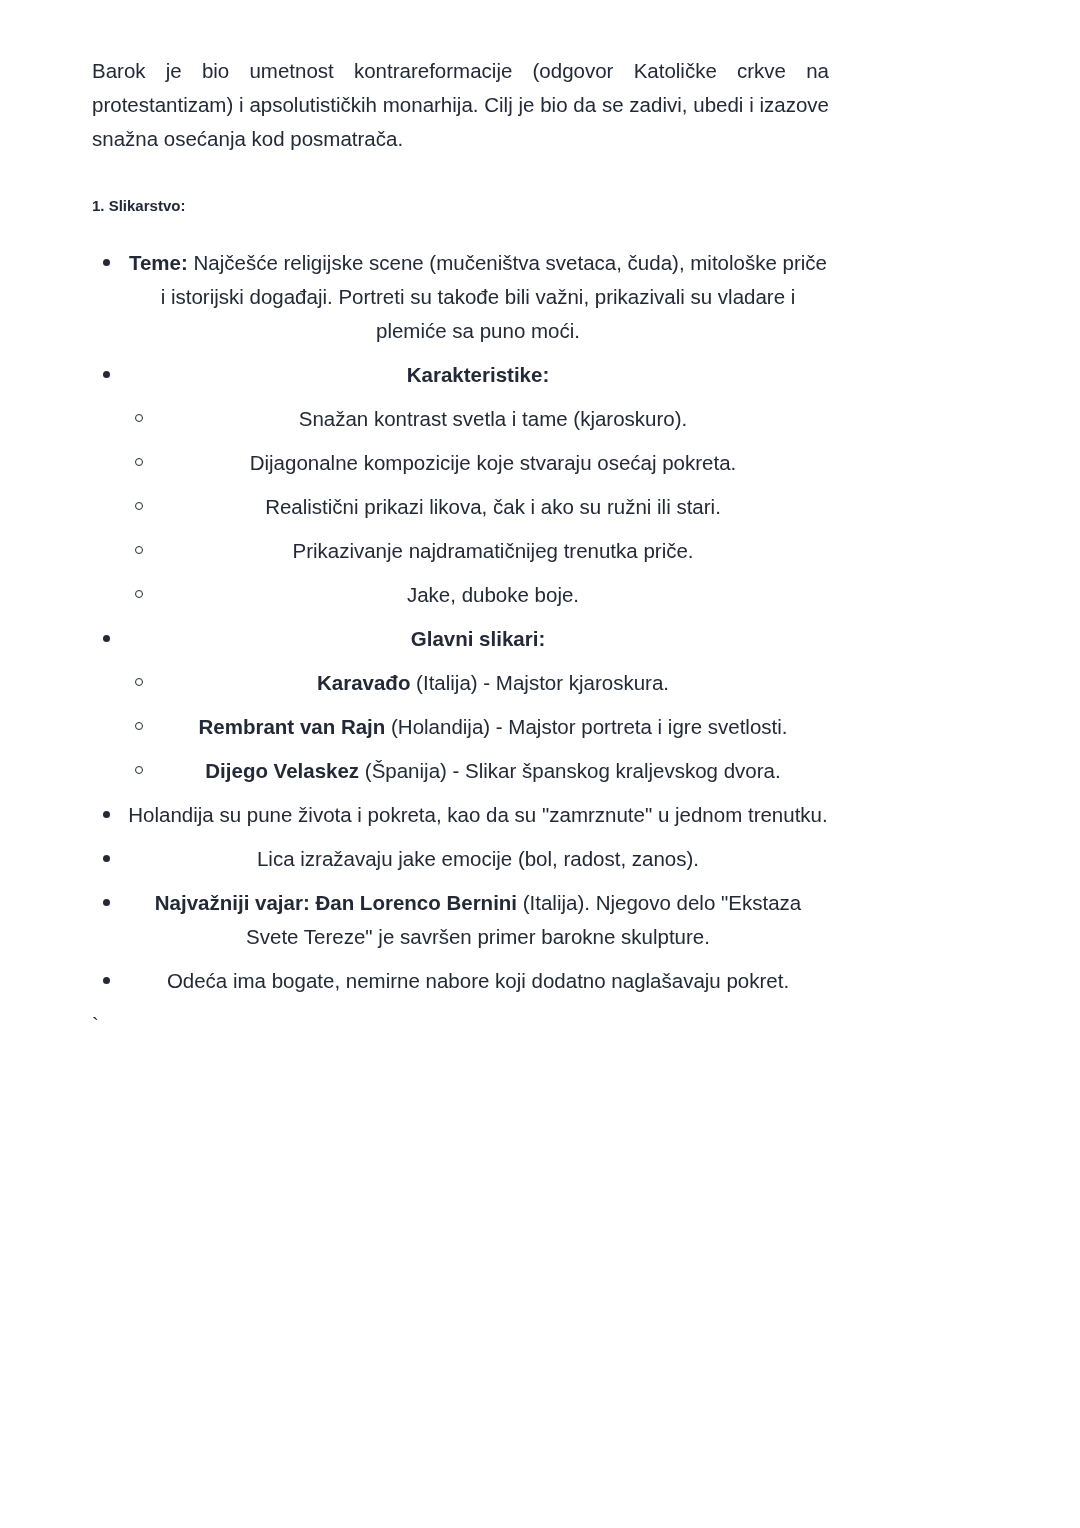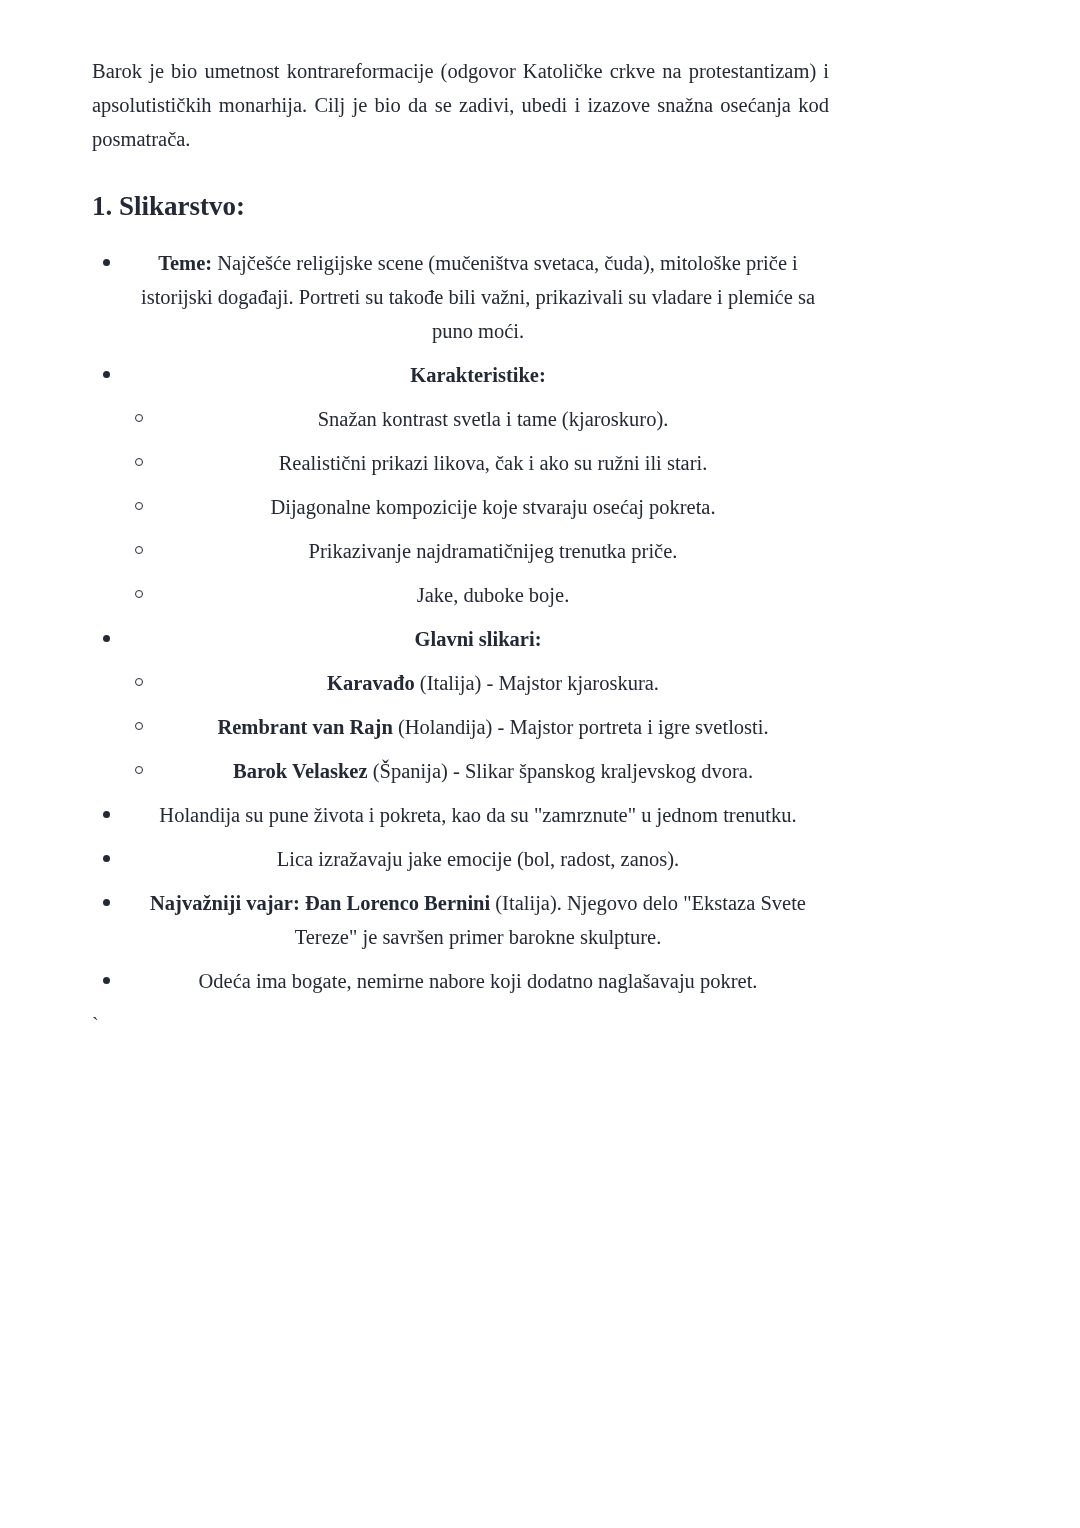--- a/index.html
+++ b/index.html
@@ -3,21 +3,21 @@
 <meta charset="utf-8">
 <style>
   * { margin: 0; padding: 0; box-sizing: border-box; }
   html, body { background: #ffffff; }
   .page {
     position: relative;
     width: 887px;
     height: 1528px;
     background: #ffffff;
     overflow: hidden;
-    font-family: Liberation Serif, serif;
+    font-family: Liberation Sans, sans-serif;
     color: #232936;
   }
   .edge-strip {
     position: absolute;
     left: 977px;
     top: 48px;
     width: 57px;
     height: 1430px;
     background: #efecfa;
     border-left: 4px solid #c8bfe9;
@@ -30,21 +30,21 @@
     width: 737px;
     font-size: 20.5px;
     line-height: 34px;
     z-index: 2;
   }
   .intro {
     text-align: justify;
     margin-bottom: 36px;
   }
   h3.section-heading {
-    font-size: 27px;
+    font-size: 15px;
     line-height: 28px;
     font-weight: 700;
     margin: 0 0 26px 0;
   }
   ul { list-style: none; }
   ul.lvl1 { margin: 0; }
   li.l1 {
     position: relative;
     padding-left: 35px;
     margin-bottom: 10px;
@@ -116,25 +116,25 @@
       <li class="l1">
         <span class="dot"></span>
         <strong>Karakteristike:</strong>
         <ul class="lvl2">
           <li class="l2">
             <span class="ring"></span>
             <span>Snažan kontrast svetla i tame (kjaroskuro).</span>
           </li>
           <li class="l2">
             <span class="ring"></span>
-            <span>Realistični prikazi likova, čak i ako su ružni ili stari.</span>
+            <span>Dijagonalne kompozicije koje stvaraju osećaj pokreta.</span>
           </li>
           <li class="l2">
             <span class="ring"></span>
-            <span>Dijagonalne kompozicije koje stvaraju osećaj pokreta.</span>
+            <span>Realistični prikazi likova, čak i ako su ružni ili stari.</span>
           </li>
           <li class="l2">
             <span class="ring"></span>
             <span>Prikazivanje najdramatičnijeg trenutka priče.</span>
           </li>
           <li class="l2">
             <span class="ring"></span>
             <span>Jake, duboke boje.</span>
           </li>
         </ul>
@@ -147,21 +147,21 @@
           <li class="l2">
             <span class="ring"></span>
             <strong>Karavađo</strong><span> (Italija) - Majstor kjaroskura.</span>
           </li>
           <li class="l2">
             <span class="ring"></span>
             <strong>Rembrant van Rajn</strong><span> (Holandija) - Majstor portreta i igre svetlosti.</span>
           </li>
           <li class="l2">
             <span class="ring"></span>
-            <strong>Barok Velaskez</strong><span> (Španija) - Slikar španskog kraljevskog dvora.</span>
+            <strong>Dijego Velaskez</strong><span> (Španija) - Slikar španskog kraljevskog dvora.</span>
           </li>
         </ul>
       </li>
     </ul>
 
 
     <ul class="lvl1">
       <li class="l1">
         <span class="dot"></span>
         <span>Holandija su pune života i pokreta, kao da su "zamrznute" u jednom trenutku.</span>

